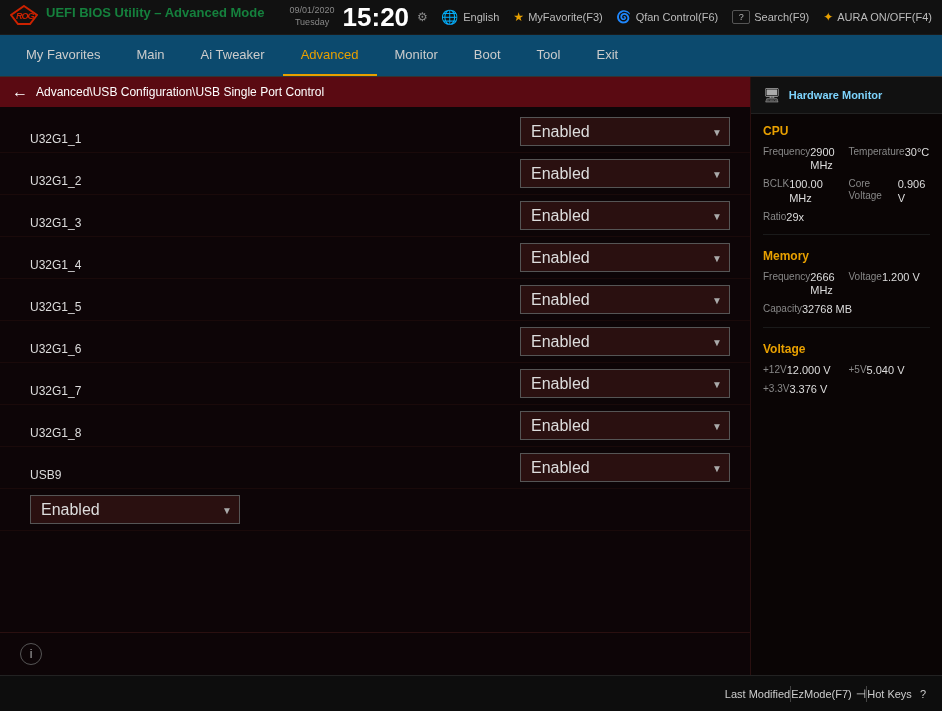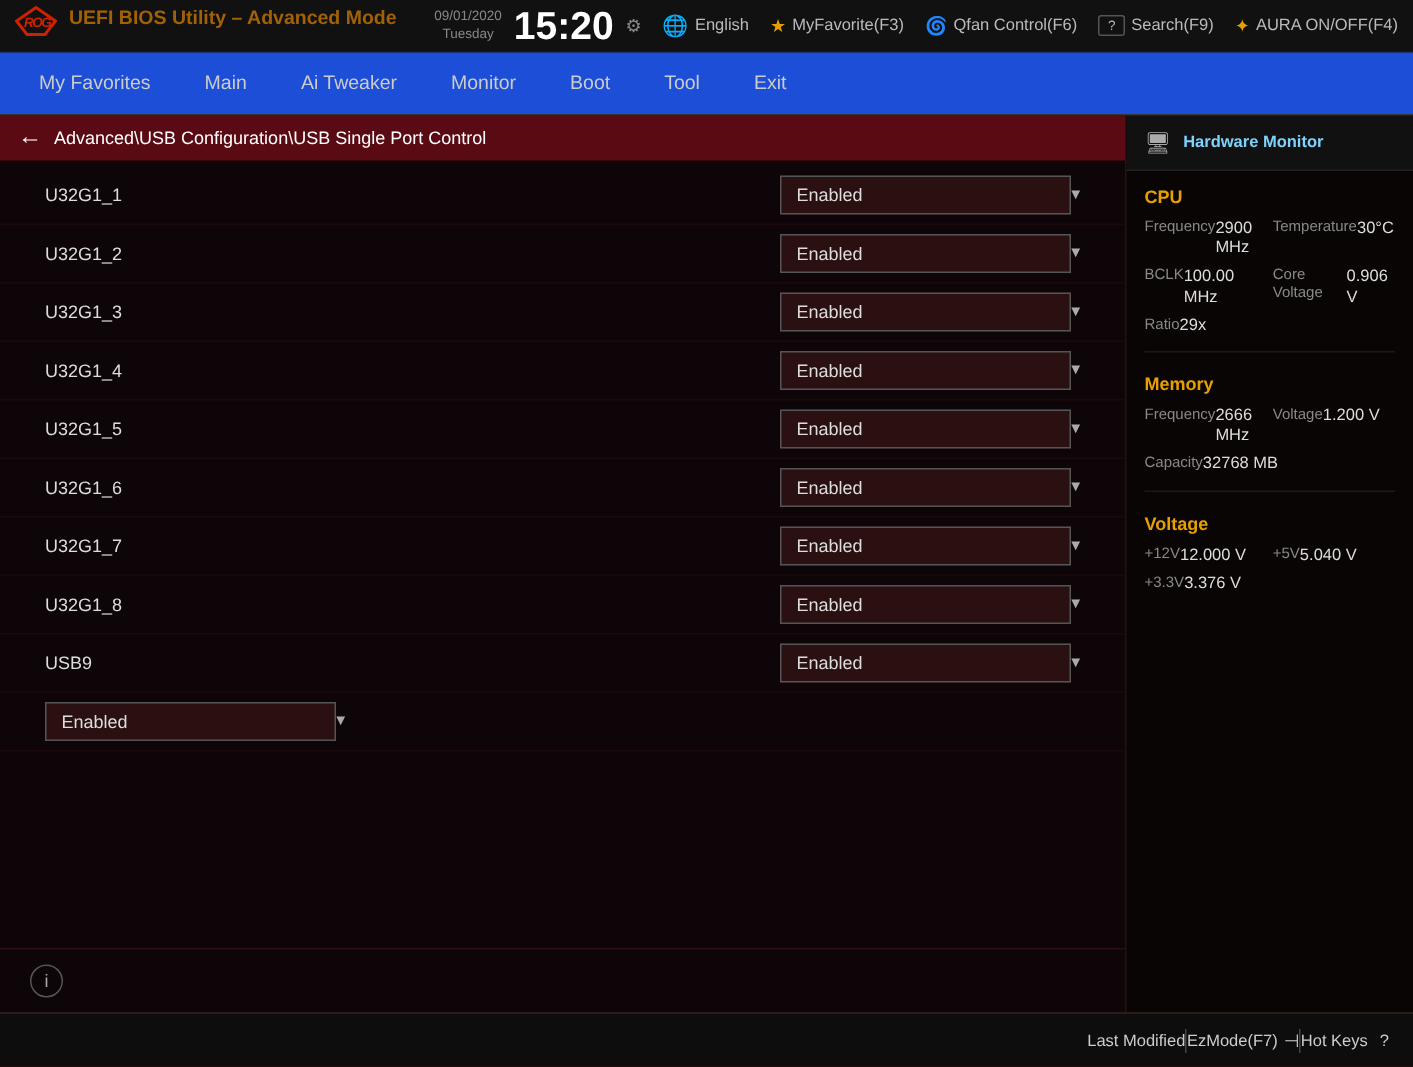--- a/index.html
+++ b/index.html
@@ -69,21 +69,21 @@
       display: flex;
       align-items: center;
       justify-content: center;
       font-size: 9px;
     }
 
     
     .nav-bar {
       display: flex;
       align-items: stretch;
-      background: #1d4ed8;
+      background: #0c4a6e;
       border-bottom: 1px solid #333;
       padding: 0 8px;
       min-height: 42px;
     }
 
     .nav-item {
       padding: 10px 18px;
       color: #ccc;
       font-size: 13px;
       font-weight: 500;
@@ -128,21 +128,21 @@
 
     
     .settings-list {
       flex: 1;
       padding: 4px 0;
       overflow-y: auto;
     }
 
     .setting-row {
       display: flex;
-      align-items: center;
+      align-items: flex-end;
       padding: 6px 20px 6px 30px;
       border-bottom: 1px solid #1a0a0a;
       min-height: 36px;
     }
 
     .setting-label {
       color: #ddd;
       font-size: 12px;
       flex: 1;
     }
@@ -155,23 +155,23 @@
 
     .dropdown-wrapper {
       position: relative;
       min-width: 210px;
     }
 
     .dropdown-wrapper select {
       background: #2a1010;
       border: 1px solid #555;
       color: #ddd;
-      font-size: 12px;
+      font-size: 16px;
       padding: 5px 28px 5px 10px;
-      width: 194px;
+      width: 210px;
       cursor: pointer;
       outline: none;
       appearance: none;
       -webkit-appearance: none;
     }
 
     .dropdown-arrow {
       position: absolute;
       right: 8px;
       top: 50%;
@@ -310,21 +310,21 @@
 
   <div class="header-top">
     <div class="header-logo-title">
 
       <div style="color:#cc2200; font-size:20px; font-weight:900; font-style:italic; letter-spacing:-1px;">
         <svg width="28" height="20" viewBox="0 0 28 20">
           <polygon points="14,1 27,10 20,19 8,19 1,10" fill="none" stroke="#cc2200" stroke-width="2"></polygon>
           <text x="6" y="14" font-size="9" fill="#cc2200" font-weight="bold">ROG</text>
         </svg>
       </div>
-      <span style="color:#a16207; font-size:13px; font-weight:600;">UEFI BIOS Utility – Advanced Mode</span>
+      <span style="color:#15803d; font-size:13px; font-weight:600;">UEFI BIOS Utility – Advanced Mode</span>
     </div>
 
     <div class="header-shortcuts">
 
       <div style="display:flex; align-items:center; gap:8px;">
         <div style="color:#888; font-size:9px; line-height:1.3; text-align:center;">
           <div>09/01/2020</div>
           <div>Tuesday</div>
         </div>
         <div style="color:#fff; font-size:26px; font-weight:bold; line-height:1;">15:20</div>
@@ -351,20 +351,21 @@
         <span style="font-size:12px; color:#e8a000;">✦</span>
         <span>AURA ON/OFF(F4)</span>
       </div>
     </div>
   </div>
 
   <div class="nav-bar">
     <div class="nav-item">My Favorites</div>
     <div class="nav-item">Main</div>
     <div class="nav-item">Ai Tweaker</div>
+    <div class="nav-item active">Advanced</div>
     <div class="nav-item">Monitor</div>
     <div class="nav-item">Boot</div>
     <div class="nav-item">Tool</div>
     <div class="nav-item">Exit</div>
   </div>
 
   <div class="content-area">
 
     <div class="main-panel">
 

